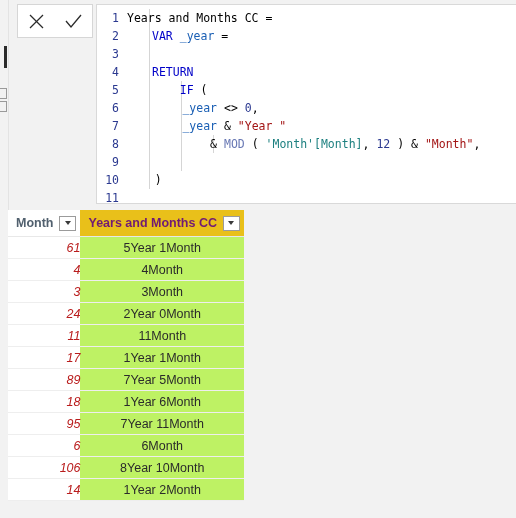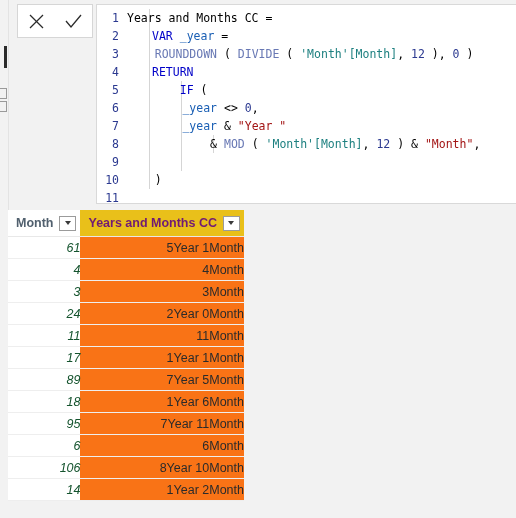--- a/index.html
+++ b/index.html
@@ -200,25 +200,25 @@
     height: 21px;
     vertical-align: middle;
     border-bottom: 1px solid #eeeeee;
     color: #333333;
   }
   td.cell-month {
     background: #ffffff;
     text-align: right;
     font-style: italic;
     padding-right: 7px;
-    color: #14532d;
+    color: #b91c1c;
   }
   td.cell-years {
-    background: #f97316;
-    text-align: right;
+    background: #bef264;
+    text-align: center;
     padding-left: 8px;
     color: #2b2b2b;
   }
 </style>
 </head>
 <body>
 
 <div id="root">
 
   <div class="left-rail">
@@ -251,21 +251,20 @@
       <div class="code-line">
         <span class="ln">1</span>
         <span class="code-text">Years and Months CC =</span>
       </div>
       <div class="code-line">
         <span class="ln">2</span>
         <span class="code-text"><span class="t-kw">VAR</span> <span class="t-var">_year</span> <span class="t-op">=</span></span>
       </div>
       <div class="code-line">
         <span class="ln">3</span>
-        <span class="code-text">    <span class="t-fn">ROUNDDOWN</span> <span class="t-paren">(</span> <span class="t-fn">DIVIDE</span> <span class="t-paren">(</span> <span class="t-col">'Month'[Month]</span><span class="t-op">,</span> <span class="t-num">12</span> <span class="t-paren">)</span><span class="t-op">,</span> <span class="t-num">0</span> <span class="t-paren">)</span></span>
       </div>
       <div class="code-line">
         <span class="ln">4</span>
         <span class="code-text"><span class="t-kw">RETURN</span></span>
       </div>
       <div class="code-line">
         <span class="ln">5</span>
         <span class="code-text">    <span class="t-kw">IF</span> <span class="t-paren">(</span></span>
       </div>
       <div class="code-line">

